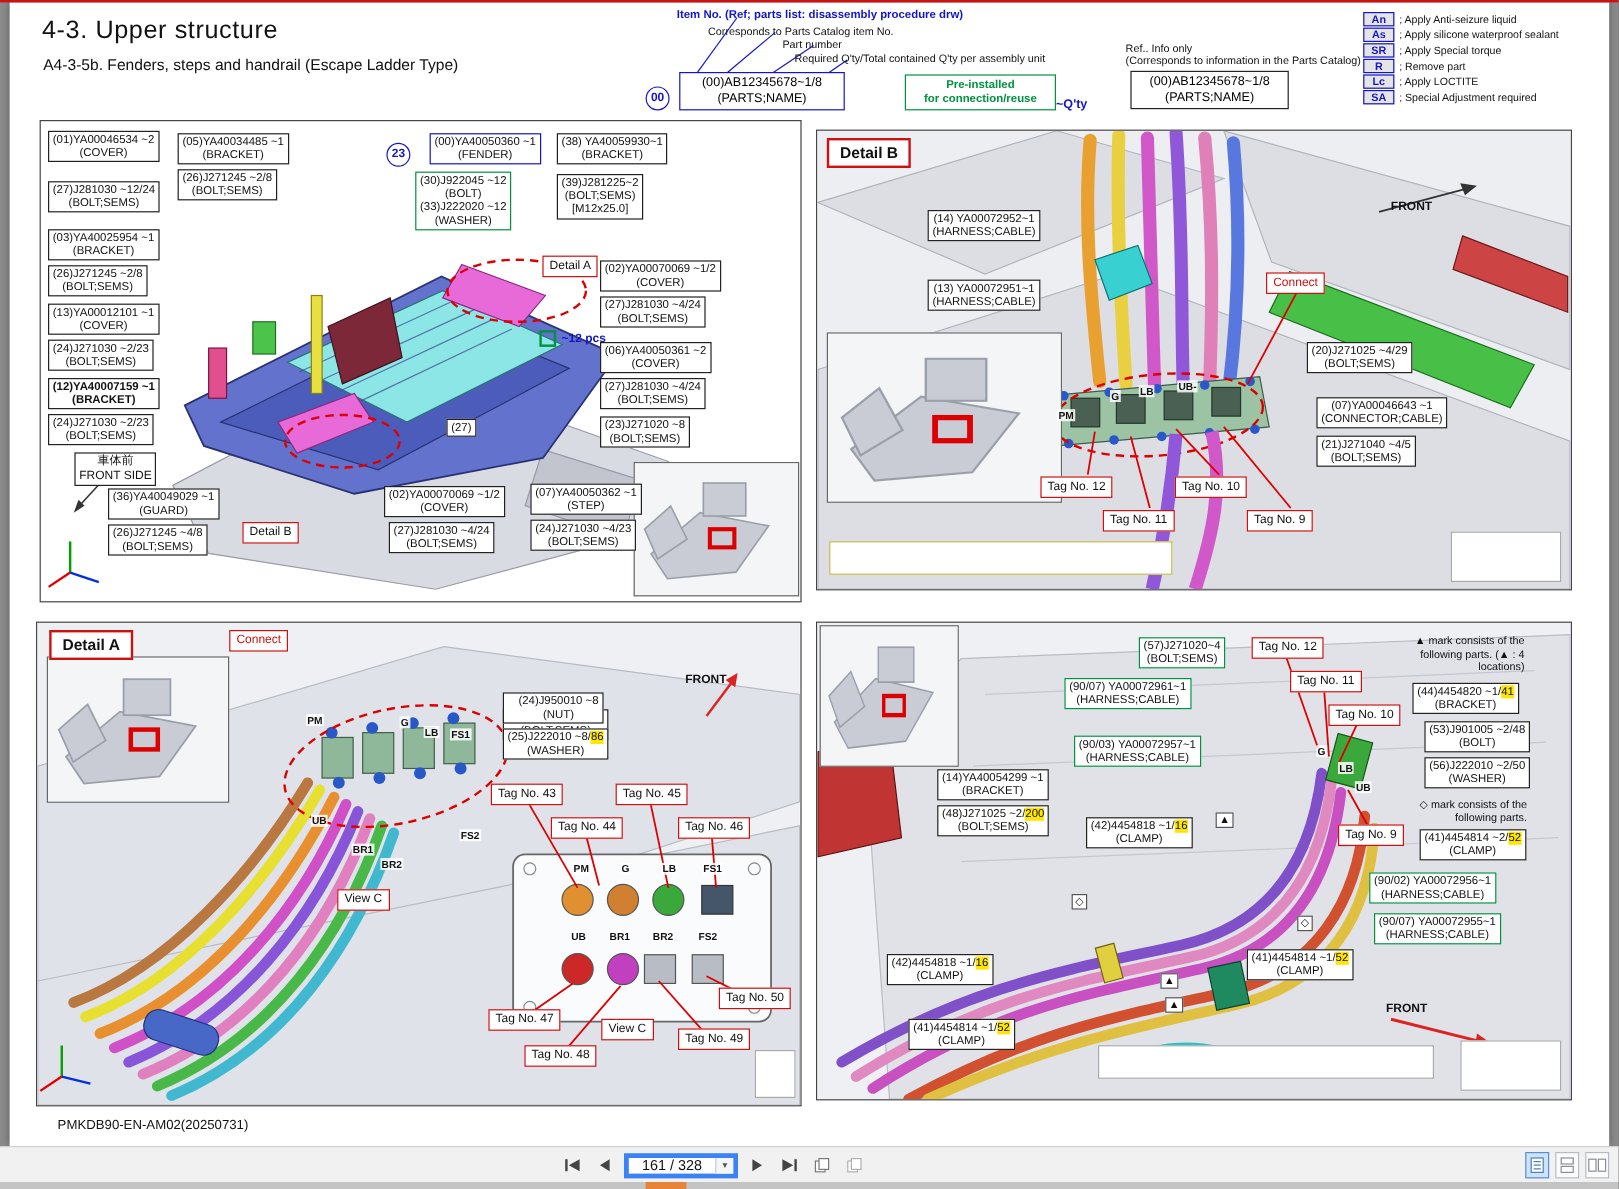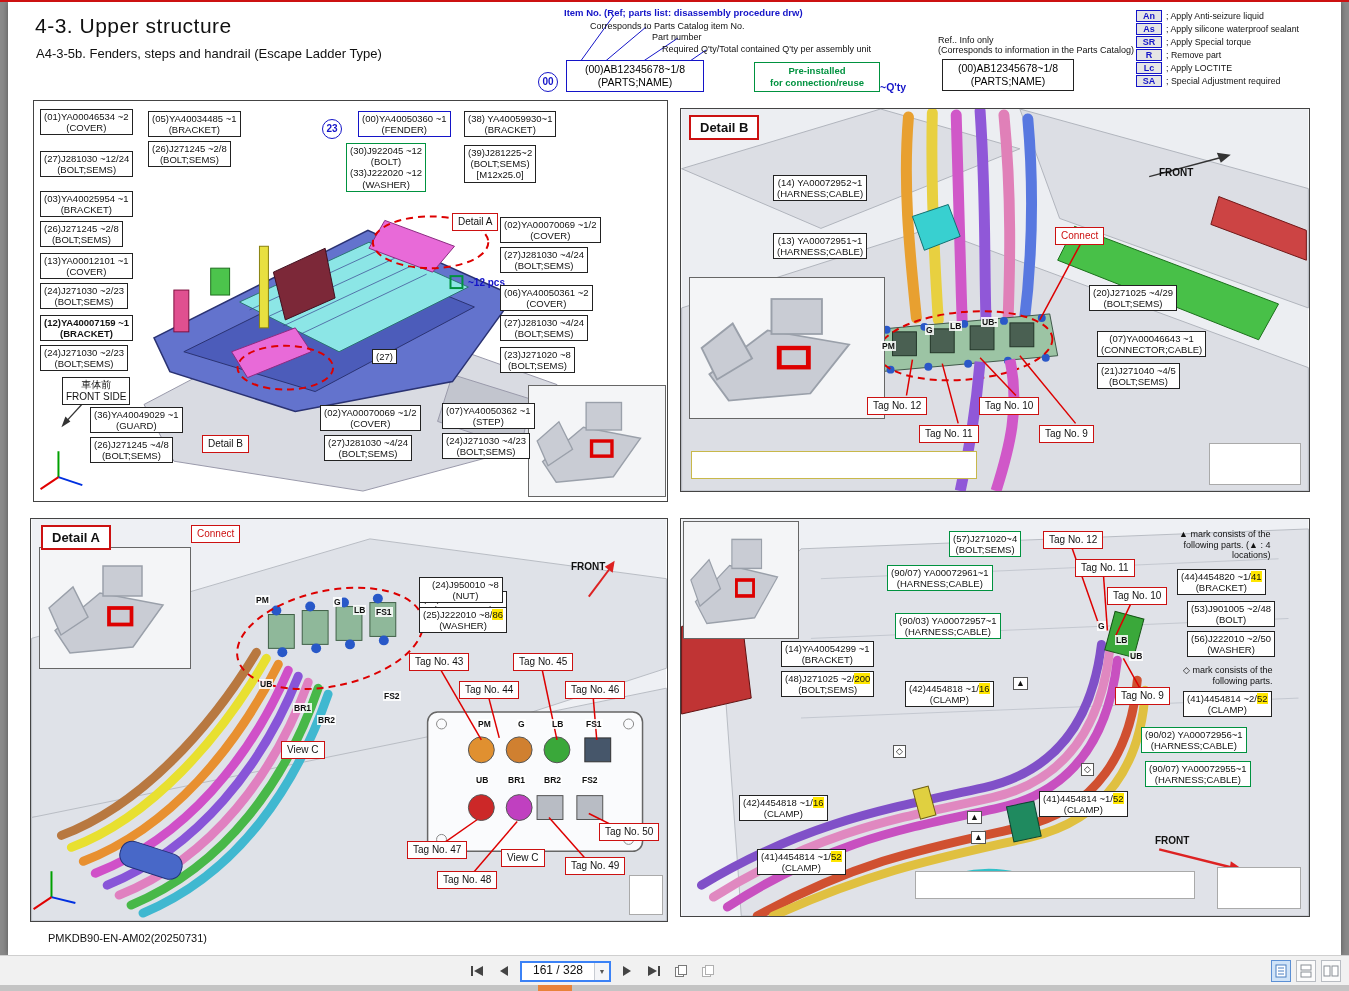--- a/index.html
+++ b/index.html
@@ -37,21 +37,21 @@
 .lg-box.blue{border-color:var(--c-blue,#1414c8)}
 .lg-box.green{border-color:var(--c-green,#00923f);color:var(--c-green,#00923f);font-size:9.5px;font-weight:bold}
 .codes{position:absolute;left:1128px;top:8px;z-index:4}
 .code-row{display:flex;align-items:center;margin-bottom:1px;height:12px}
 .code-box{display:inline-block;width:26px;border:1px solid var(--c-blue,#1414c8);color:var(--c-blue,#1414c8);font-weight:bold;font-size:9px;text-align:center;line-height:10px;background:#e5e5e5}
 .code-desc{font-size:8.8px;margin-left:4px;color:#111}
 .legend-lines{position:absolute;left:520px;top:0;z-index:3}
 .toolbar{position:absolute;left:0;top:955px;width:1349px;height:30px;background:#f1f1f1;border-top:1px solid #cfcfcf}
 .nav{position:absolute;left:466px;top:4px;display:flex;gap:5px;align-items:center}
 .navbtn{width:22px;height:22px;display:flex;align-items:center;justify-content:center;border-radius:3px}
-.pagebox{display:flex;align-items:flex-start;border:2px solid #3b82f6;background:#fff;height:21px}
+.pagebox{display:flex;align-items:flex-end;border:4px solid #3b82f6;background:#fff;height:21px}
 .pagebox .val{min-width:72px;text-align:center;font-size:12px;padding:0 6px;color:#111}
 .pagebox .dd{width:15px;align-self:stretch;display:flex;align-items:center;justify-content:center;font-size:7px;color:#555;border-left:1px solid #c8ccd2;background:#f4f5f7}
 .viewicons{position:absolute;right:8px;top:4px;display:flex;gap:5px}
 .viewbtn{width:20px;height:22px;border:1px solid #b8bcc2;background:#fbfbfb;display:flex;align-items:center;justify-content:center}
 .viewbtn.active{background:#cfe3f8;border-color:#5b8fd4}
 .bottom-strip{position:absolute;left:0;top:985px;width:1349px;height:6px;background:#c4c4c4}
 .orange-seg{position:absolute;left:538px;top:0;width:34px;height:6px;background:var(--c-accent_orange,#e8833a)}
 </style>
 </head>
 <body>

